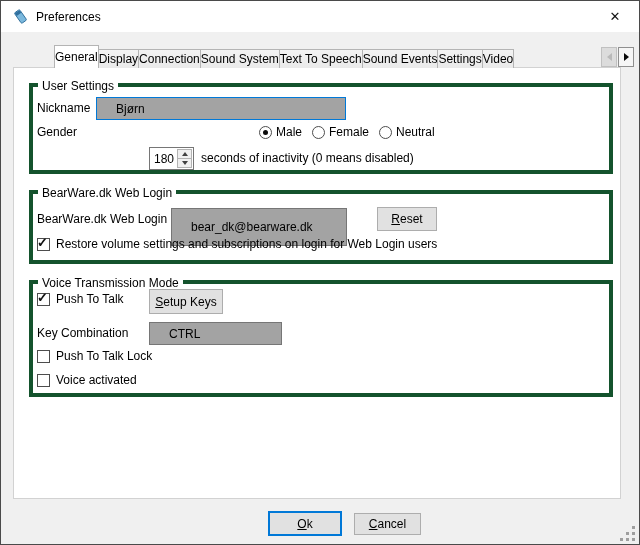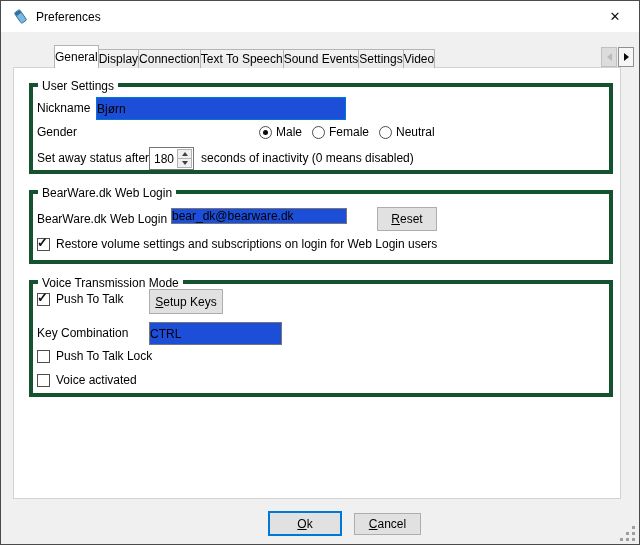--- a/index.html
+++ b/index.html
@@ -33,22 +33,22 @@
     background:#ffffff;border:1px solid #d2d2d2;z-index:1;}
   
   .group{position:absolute;left:28px;width:584px;box-sizing:border-box;
     border:4px solid #14532d;z-index:2;}
   .g1{top:82px;height:91px;}
   .g2{top:189px;height:74px;}
   .g3{top:279px;height:117px;}
   .gcap{position:absolute;top:-7px;left:5px;background:#ffffff;padding:0 4px;line-height:13px;white-space:nowrap;}
   
   .lbl{position:absolute;line-height:14px;white-space:nowrap;z-index:2;}
-  .tb{position:absolute;box-sizing:border-box;border:1px solid #767676;background:#1d4ed8;
-    font:12px "Liberation Sans",sans-serif;color:#000;padding:0 0;z-index:2;outline:none;}
+  .tb{position:absolute;box-sizing:border-box;border:1px solid #767676;background:#a3a3a3;
+    font:12px "Liberation Sans",sans-serif;color:#000;padding:0 19px;z-index:2;outline:none;}
   .tb.focus{border-color:#0078d7;}
   .btn{position:absolute;box-sizing:border-box;background:#e1e1e1;border:1px solid #adadad;
     display:flex;align-items:center;justify-content:center;white-space:nowrap;z-index:2;
     font:12px "Liberation Sans",sans-serif;}
   .btn.default{border:2px solid #0078d7;}
   .cb{position:absolute;width:13px;height:13px;box-sizing:border-box;border:1px solid #4d4d4d;
     background:#fff;z-index:2;}
   .cb .mark{display:none;position:absolute;left:-1px;top:-4px;font-size:13px;font-weight:700;color:#111;}
   .cb.checked .mark{display:block;}
   .radio{position:absolute;width:13px;height:13px;box-sizing:border-box;border:1px solid #4d4d4d;
@@ -91,20 +91,23 @@
     <div class="tab selected">
         <span>General</span>
       </div>
     <div class="tab">
         <span>Display</span>
       </div>
     <div class="tab">
         <span>Connection</span>
       </div>
     <div class="tab">
+        <span>Sound System</span>
+      </div>
+    <div class="tab">
         <span>Text To Speech</span>
       </div>
     <div class="tab">
         <span>Sound Events</span>
       </div>
     <div class="tab">
         <span>Settings</span>
       </div>
     <div class="tab">
         <span>Video</span>
@@ -124,39 +127,38 @@
   </div>
   <span class="lbl" style="left:36px;top:100px">Nickname</span>
   <input class="tb focus" style="left: 95px; top: 96px; width: 250px; height: 23px;" value="Bjørn">
   <span class="lbl" style="left:36px;top:124px">Gender</span>
   <span class="radio selected" style="left:258px;top:125px"></span>
   <span class="lbl" style="left:275px;top:124px">Male</span>
   <span class="radio" style="left:311px;top:125px"></span>
   <span class="lbl" style="left:328px;top:124px">Female</span>
   <span class="radio" style="left:378px;top:125px"></span>
   <span class="lbl" style="left:395px;top:124px">Neutral</span>
-  <span class="lbl" style="left:36px;top:150px">Set away status after</span>
   <div class="spinbox">
     <input value="180" style="">
     <div class="spincol">
       <div class="spincell up">
           <span class="tri-up"></span>
         </div>
       <div class="spincell down">
           <span class="tri-down"></span>
         </div>
     </div>
   </div>
   <span class="lbl" style="left:200px;top:150px">seconds of inactivity (0 means disabled)</span>
 
   <div class="group g2">
     <span class="gcap">BearWare.dk Web Login</span>
   </div>
   <span class="lbl" style="left:36px;top:211px">BearWare.dk Web Login ID</span>
-  <input class="tb" style="left: 170px; top: 207px; width: 176px; height: 16px;" value="bear_dk@bearware.dk">
+  <input class="tb" style="left: 170px; top: 207px; width: 176px; height: 38px;" value="bear_dk@bearware.dk">
   <div class="btn" style="left:376px;top:206px;width:60px;height:24px"><u>R</u>eset</div>
   <span class="cb checked" style="left:36px;top:237px">
       <span class="mark">✓</span>
     </span>
   <span class="lbl" style="left:55px;top:236px">Restore volume settings and subscriptions on login for Web Login users</span>
 
   <div class="group g3">
     <span class="gcap">Voice Transmission Mode</span>
   </div>
   <span class="cb checked" style="left:36px;top:292px">

